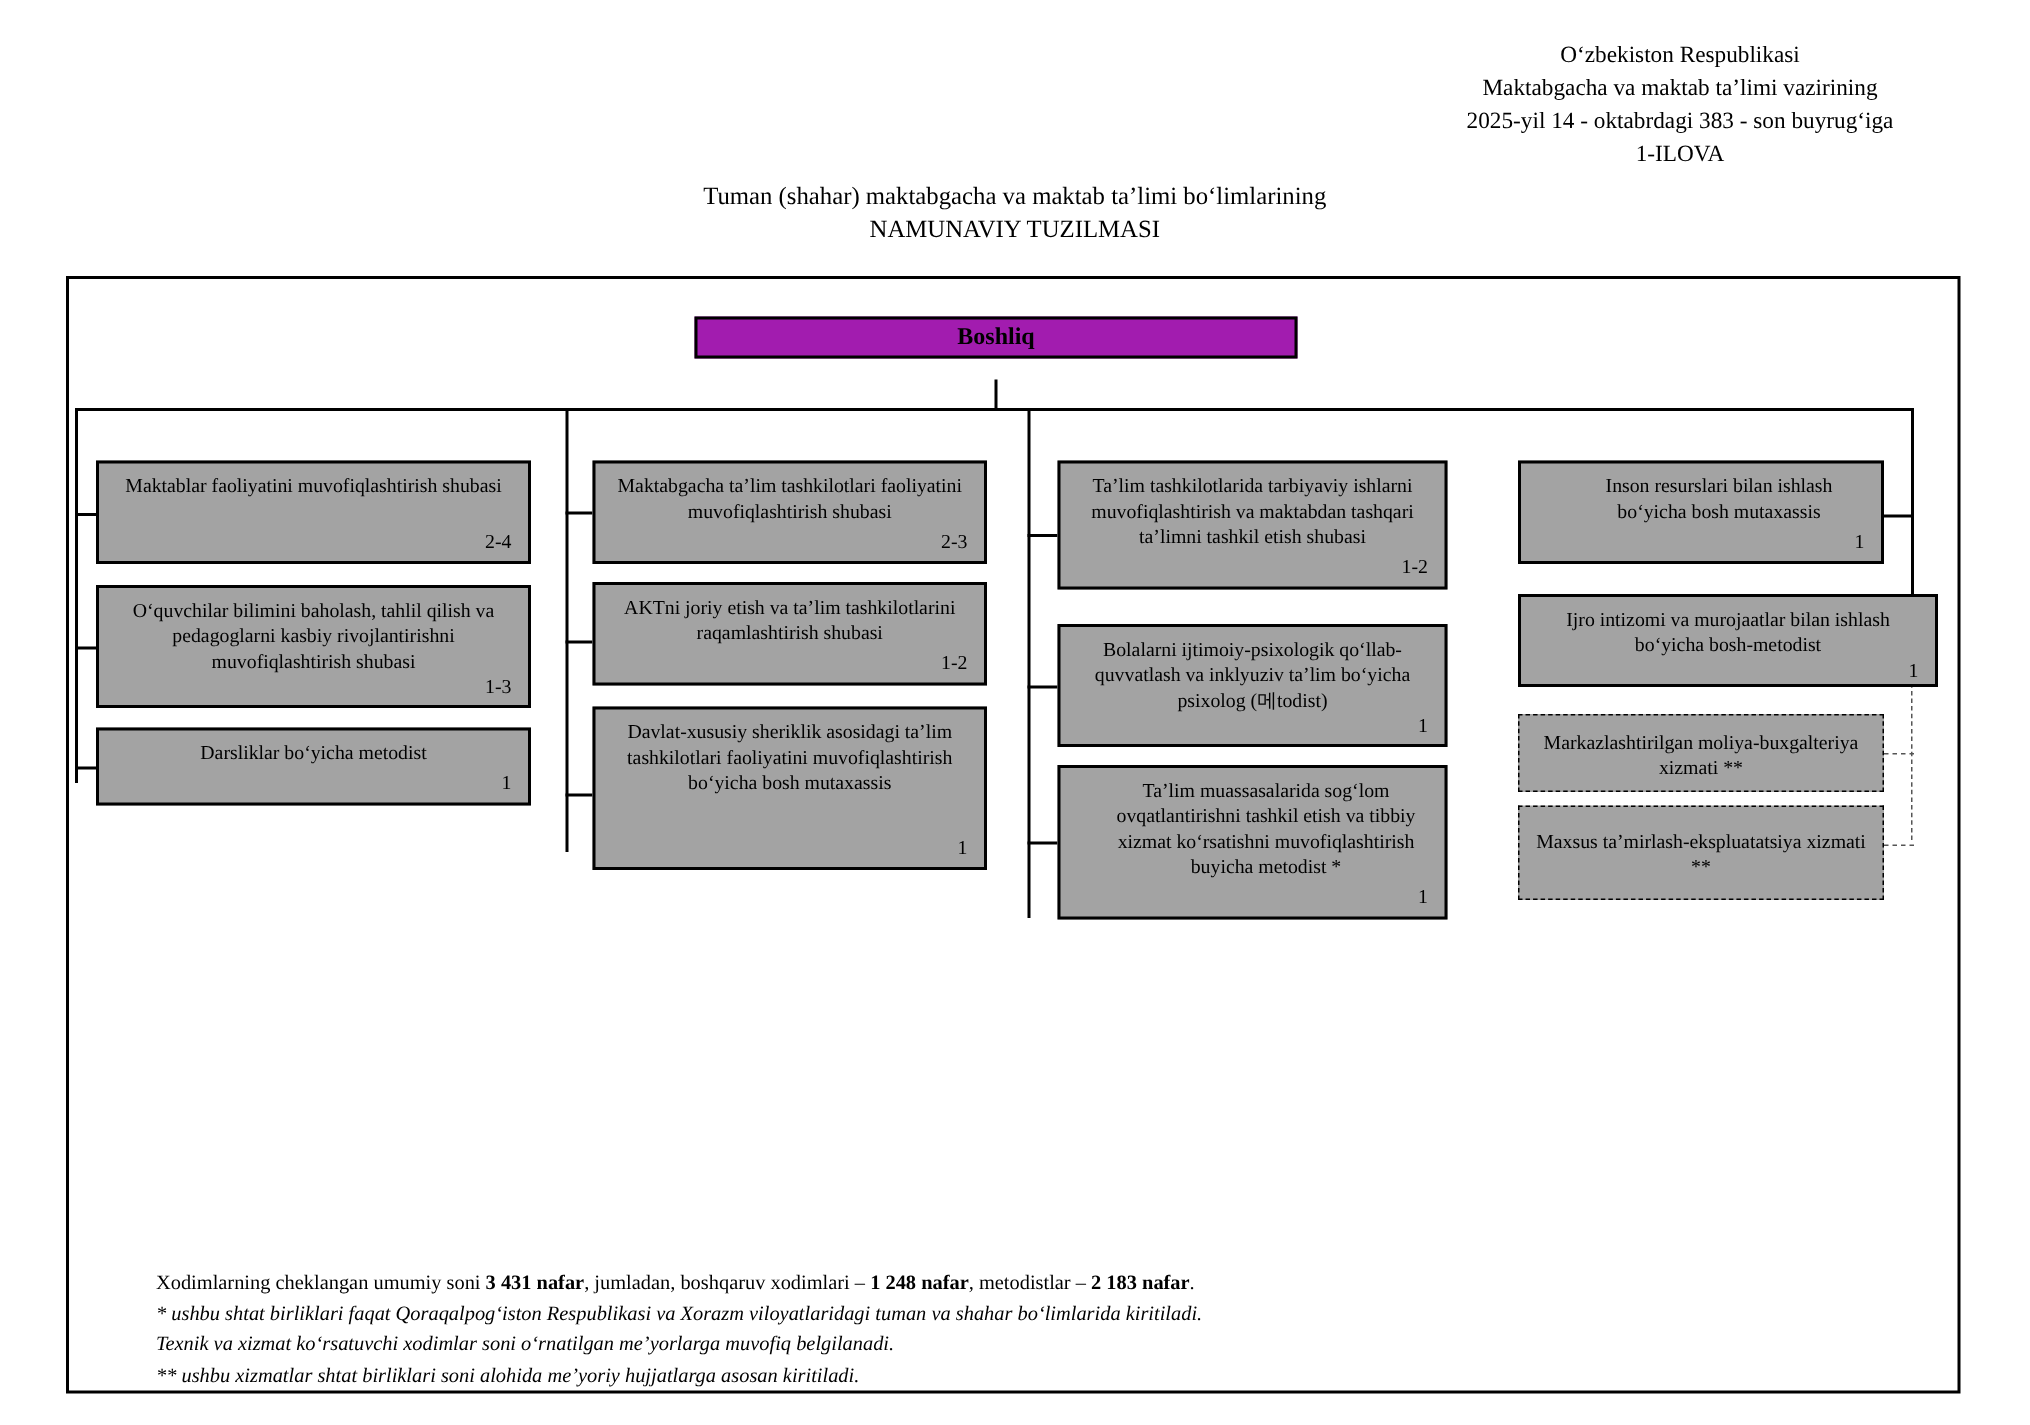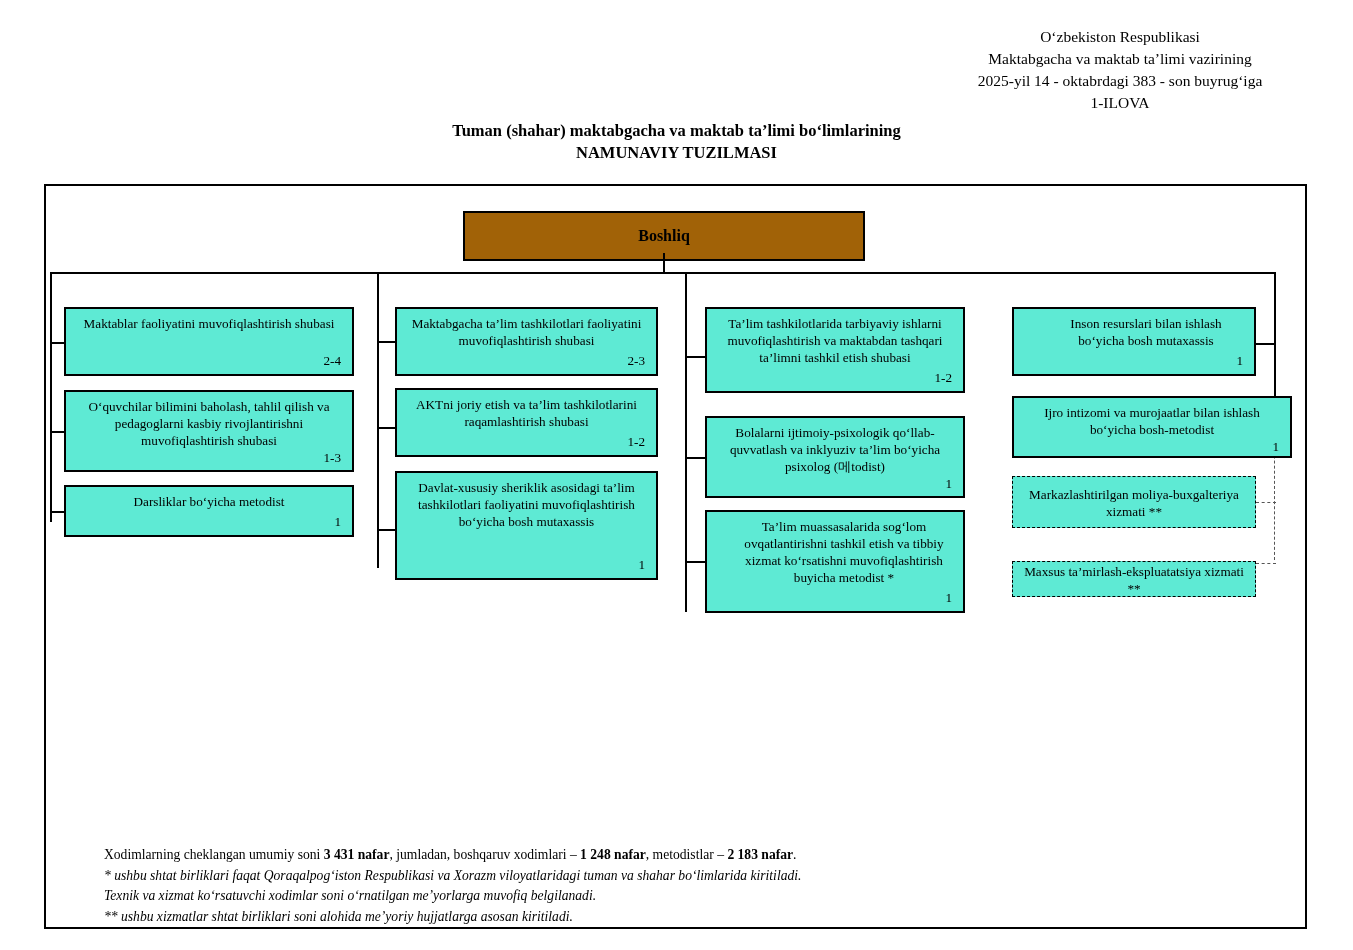--- a/index.html
+++ b/index.html
@@ -29,21 +29,21 @@
   #doc-header div { white-space: nowrap; }
 
   
   #doc-title {
     position: absolute;
     left: 0;
     top: 120px;
     width: 1353px;
     text-align: center;
     font-size: 16.5px;
-    font-weight: bold;
+    font-weight: normal;
     line-height: 1.35;
   }
 
   
   #chart-frame {
     position: absolute;
     left: 44px;
     top: 184px;
     width: 1263px;
     height: 745px;
@@ -59,29 +59,29 @@
     width: 1263px;
     height: 745px;
   }
 
   
   #root-box {
     position: absolute;
     left: 419px;
     top: 27px;
     width: 402px;
-    height: 50px;
+    height: 28px;
     border: 2.5px solid #000;
     box-sizing: border-box;
     display: flex;
     align-items: center;
     justify-content: center;
     font-size: 16px;
     font-weight: bold;
-    background: #a16207;
+    background: #a21caf;
     text-align: right;
   }
 
   
   .line-v, .line-h {
     position: absolute;
     background: #000;
   }
   .line-v { width: 1.6px; }
   .line-h { height: 1.6px; }
@@ -94,21 +94,21 @@
   .dash-h {
     position: absolute;
     height: 0;
     border-top: 1.5px dashed #555;
   }
 
   
   .unit {
     position: absolute;
     box-sizing: border-box;
-    background: #5eead4;
+    background: #a3a3a3;
     border: 2.2px solid #000;
     padding: 7px 9px 4px 9px;
     font-size: 13.2px;
     line-height: 1.28;
     text-align: center;
     display: flex;
     flex-direction: column;
   }
   .unit.dashed {
     border: 1.8px dashed #000;
@@ -240,21 +240,21 @@
 
   <div class="unit" style="left:968px; top:212px; width:280px; height:62px;">
     <div class="utext">Ijro intizomi va murojaatlar bilan ishlash bo‘yicha bosh-metodist</div>
     <div class="ucount">1</div>
   </div>
 
   <div class="unit dashed" style="left:968px; top:292px; width:244px; height:52px; justify-content:center;">
     <div class="utext">Markazlashtirilgan moliya-buxgalteriya xizmati **</div>
   </div>
 
-  <div class="unit dashed" style="left:968px; top:353px; width:244px; height:36px; justify-content:center;margin-top:24px;">
+  <div class="unit dashed" style="left:968px; top:353px; width:244px; height:63px; justify-content:center;">
     <div class="utext">Maxsus ta’mirlash-ekspluatatsiya xizmati **</div>
   </div>
 
 </div>
 
 <div id="footer-notes">
   <div class="fn-line"><span>Xodimlarning cheklangan umumiy soni </span><b>3 431 nafar</b><span>, jumladan, boshqaruv xodimlari – </span><b>1 248 nafar</b><span>, metodistlar – </span><b>2 183 nafar</b><span>.</span></div>
   <div class="fn-line italic">* ushbu shtat birliklari faqat Qoraqalpog‘iston Respublikasi va Xorazm viloyatlaridagi tuman va shahar bo‘limlarida kiritiladi.</div>
   <div class="fn-line italic">Texnik va xizmat ko‘rsatuvchi xodimlar soni o‘rnatilgan me’yorlarga muvofiq belgilanadi.</div>
   <div class="fn-line italic">** ushbu xizmatlar shtat birliklari soni alohida me’yoriy hujjatlarga asosan kiritiladi.</div>

